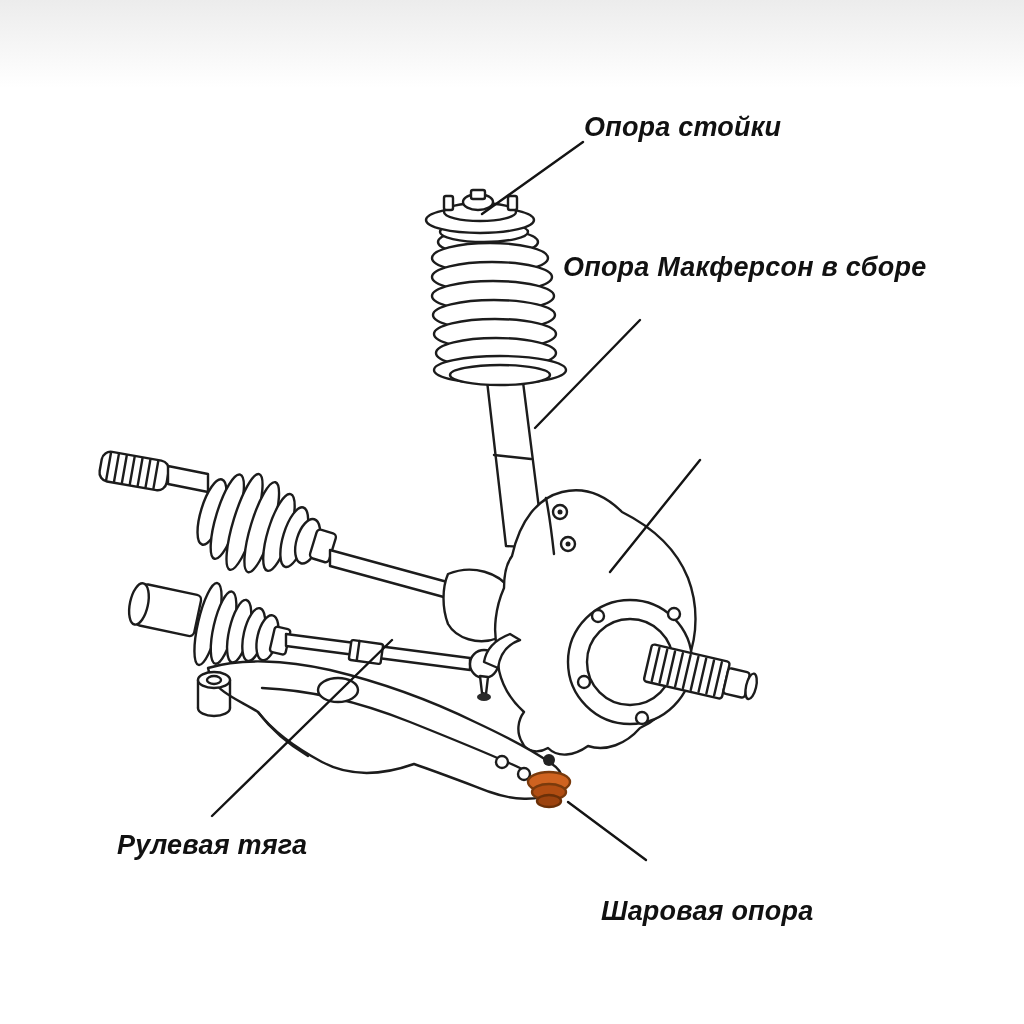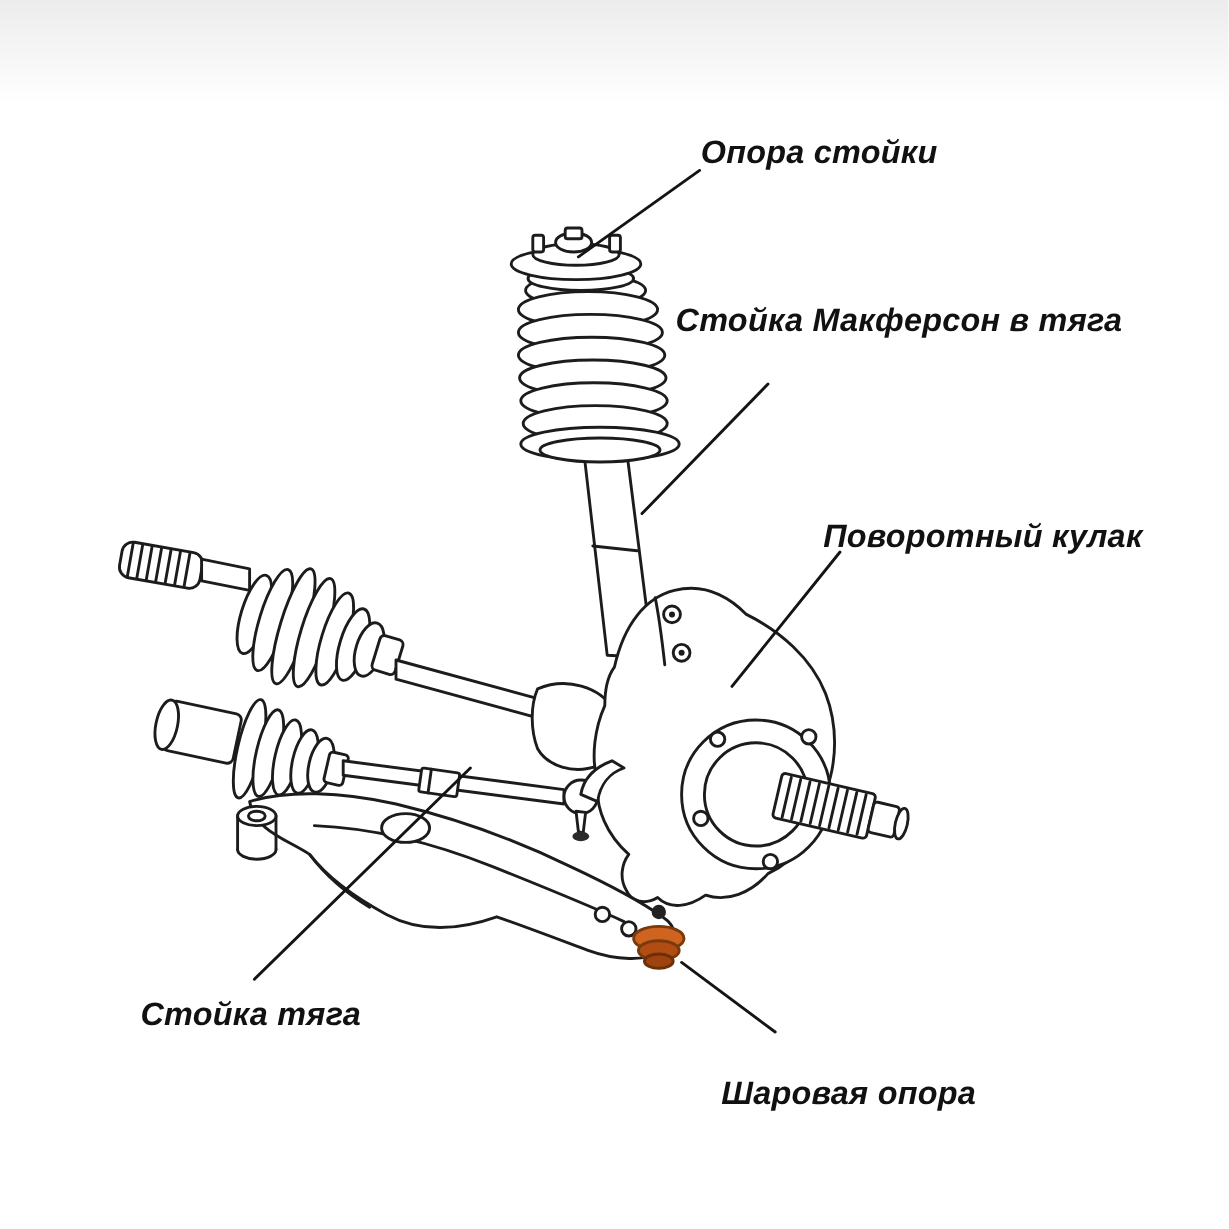--- a/index.html
+++ b/index.html
@@ -201,20 +201,19 @@
       <line x1="583" y1="142" x2="482" y2="214"></line>
       <line x1="640" y1="320" x2="535" y2="428"></line>
       <line x1="700" y1="460" x2="610" y2="572"></line>
       <line x1="212" y1="816" x2="392" y2="640"></line>
       <line x1="646" y1="860" x2="568" y2="802"></line>
     </g>
   </svg>
 
   <div class="part-label" id="lbl-strut-mount">Опора стойки</div>
 
-  <div class="part-label" id="lbl-strut-assembly">Стойка Макферсон в тяга</div>
-
-  <div class="part-label" id="lbl-steering-knuckle">Поворотный кулак</div>
-
-  <div class="part-label" id="lbl-tie-rod">Стойка тяга</div>
+  <div class="part-label" id="lbl-strut-assembly">Опора Макферсон в сборе</div>
+
+
+  <div class="part-label" id="lbl-tie-rod">Рулевая тяга</div>
 
   <div class="part-label" id="lbl-ball-joint">Шаровая опора</div>
 </div>
 
 </body></html>

